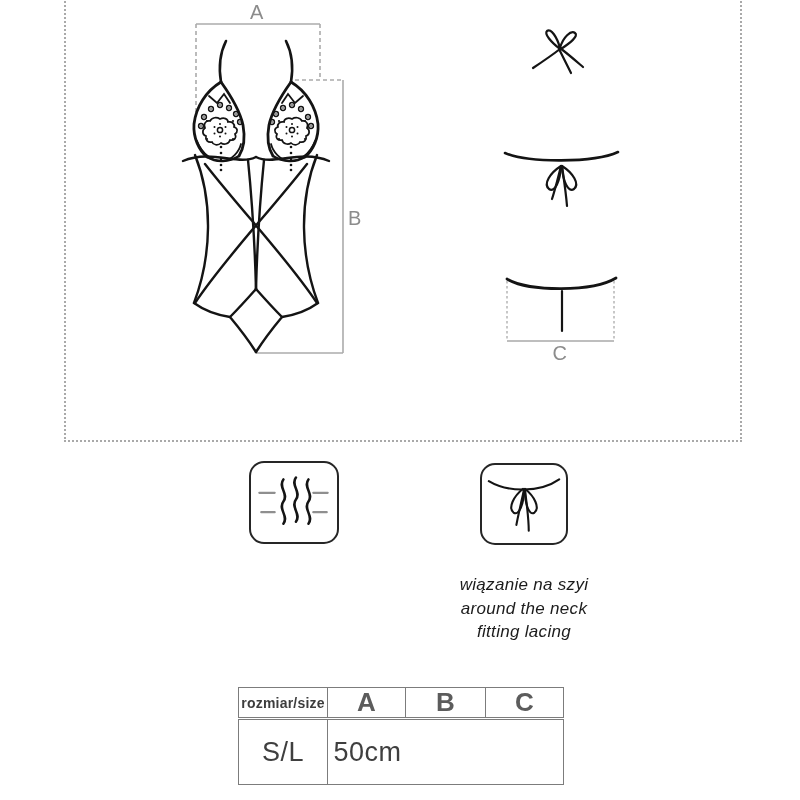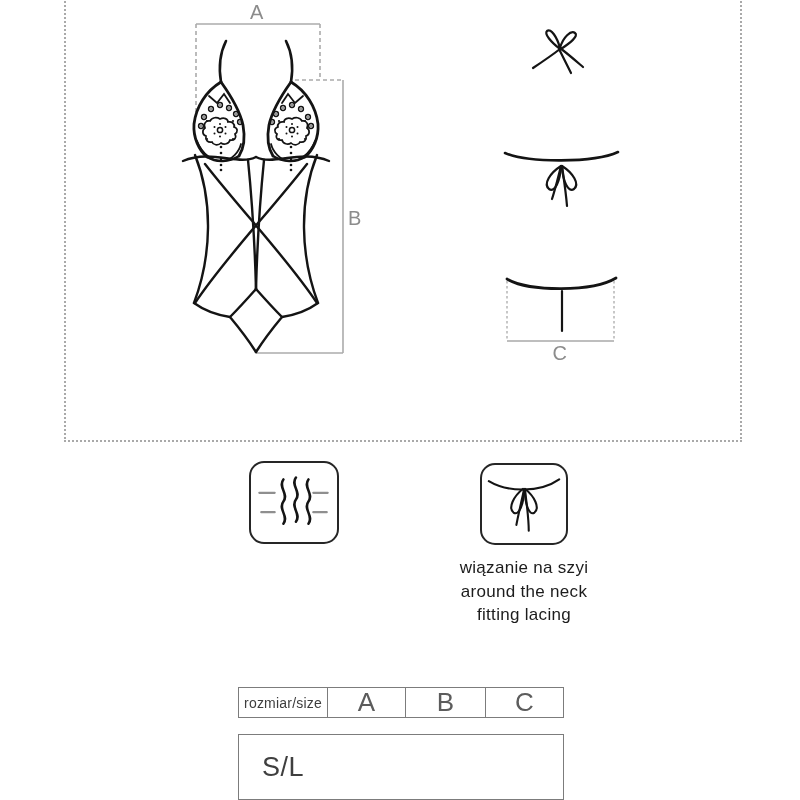--- a/index.html
+++ b/index.html
@@ -24,27 +24,27 @@
     box-sizing:border-box;border:2.5px solid #262626;border-radius:15px;background:#fff;
   }
   .icon-box svg{display:block;width:100%;height:100%;}
   .icon-box-1{left:249px;top:461px;width:90px;height:83px;}
   .icon-box-2{left:480px;top:463px;width:88px;height:82px;}
 
   .feature-text{
     color:#1c1c1c;font-size:17px;line-height:23.5px;text-align:center;letter-spacing:.3px;
   }
   .feature-text-1{left:178px;top:574px;width:230px;}
-  .feature-text-2{left:424px;top:556px;width:200px;}
+  .feature-text-2{left:424px;top:573px;width:200px;font-style:italic;}
 
   
   .size-table{left:238px;top:687px;width:326px;}
   .tbl-row{display:flex;box-sizing:border-box;border:1.5px solid #7c7c7c;background:#fff;}
-  .tbl-head{height:31px;}
-  .tbl-body{height:66px;margin-top:16px;}
+  .tbl-head{height:31px;font-weight:bold;}
+  .tbl-body{height:66px;margin-top:1px;}
   .tbl-cell{
     box-sizing:border-box;display:flex;align-items:center;justify-content:center;
     color:#3f3f3f;
   }
   .tbl-cell + .tbl-cell{border-left:1.5px solid #7c7c7c;}
   .c1{width:88px;}.c2{width:78px;}.c3{width:80px;}.c4{width:80px;flex:1;}
   .head-size-label{font-size:14px;letter-spacing:.2px;color:#3d3d3d;}
   .head-dim{font-size:26px;color:#5c5c5c;}
   .body-val{font-size:27px;letter-spacing:.5px;}
 </style>
@@ -209,16 +209,17 @@
 
   <div class="abs size-table">
     <div class="tbl-row tbl-head">
       <div class="tbl-cell c1 head-size-label">rozmiar/size</div>
       <div class="tbl-cell c2 head-dim">A</div>
       <div class="tbl-cell c3 head-dim">B</div>
       <div class="tbl-cell c4 head-dim">C</div>
     </div>
     <div class="tbl-row tbl-body">
       <div class="tbl-cell c1 body-val">S/L</div>
+      <div class="tbl-cell c3 body-val">50cm</div>
     </div>
   </div>
 
 </div>
 
 </body></html>

